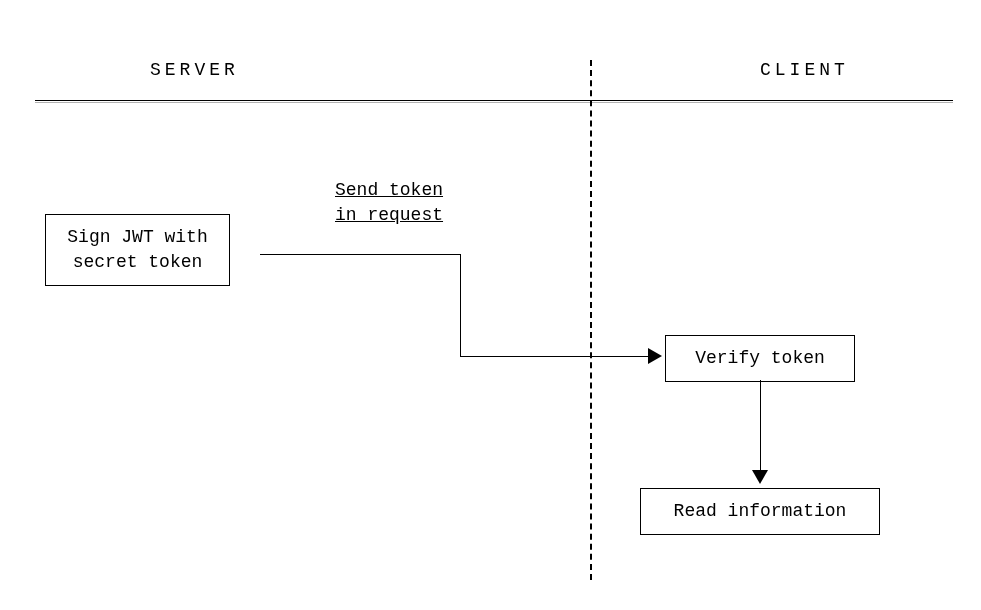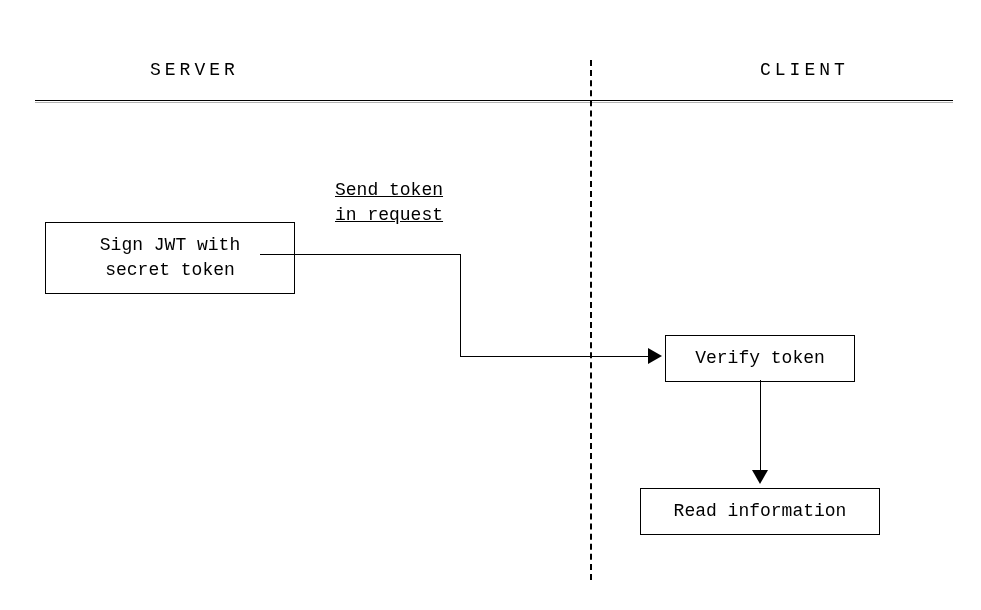--- a/index.html
+++ b/index.html
@@ -53,23 +53,23 @@
     }
     .box {
       position: absolute;
       border: 1px solid black;
       padding: 10px 15px;
       text-align: center;
       background: white;
       line-height: 1.4;
     }
     .box-sign {
-      top: 222px;
+      top: 214px;
       left: 45px;
-      width: 250px;
+      width: 185px;
     }
     .box-verify {
       top: 335px;
       left: 665px;
       width: 190px;
     }
     .box-read {
       top: 488px;
       left: 640px;
       width: 240px;

